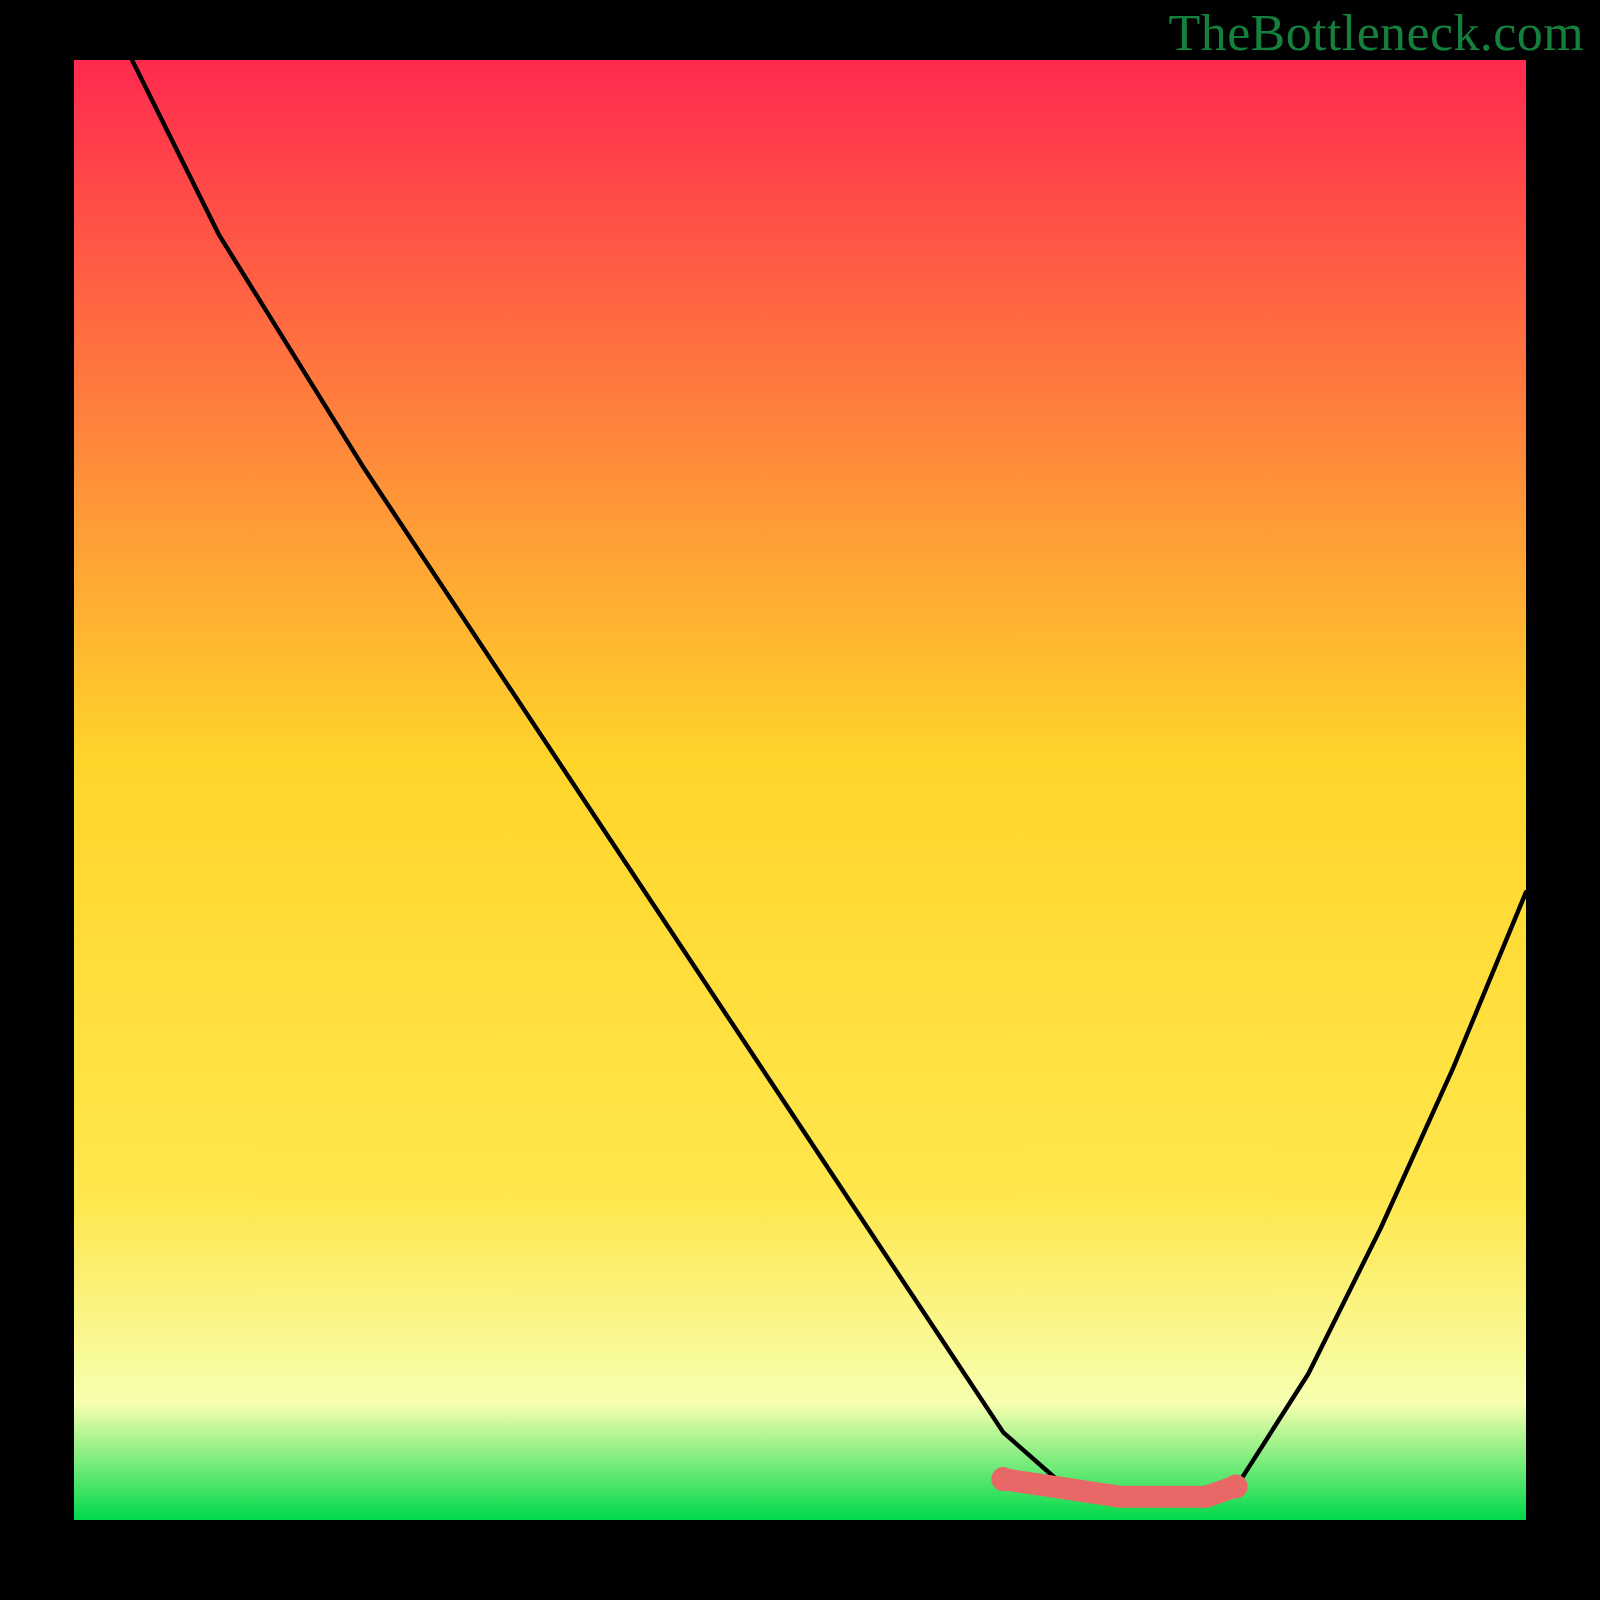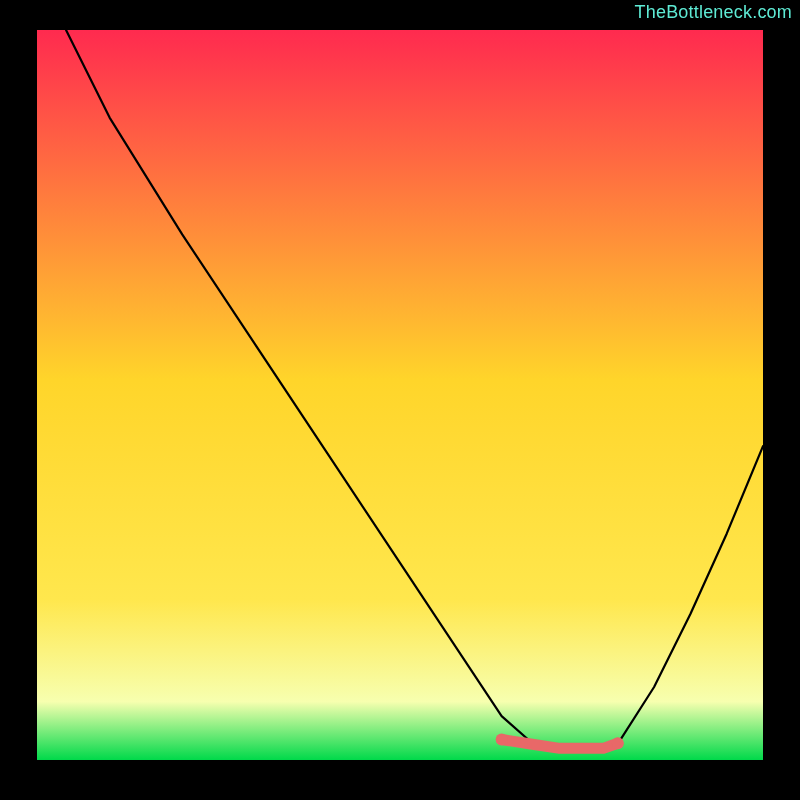--- a/index.html
+++ b/index.html
@@ -13,24 +13,24 @@
   .frame {
     position: relative;
     width: 800px;
     height: 800px;
     background: #000000;
   }
   .watermark {
     position: absolute;
     top: 2px;
     right: 8px;
-    font-family: Liberation Sans, sans-serif;
-    font-size: 18px;
+    font-family: Liberation Serif, serif;
+    font-size: 26px;
     font-weight: 500;
-    color: #5eead4;
+    color: #15803d;
     letter-spacing: 0.2px;
     z-index: 3;
   }
   .plot {
     position: absolute;
     left: 37px;
     top: 30px;
     width: 726px;
     height: 730px;
     box-sizing: border-box;

